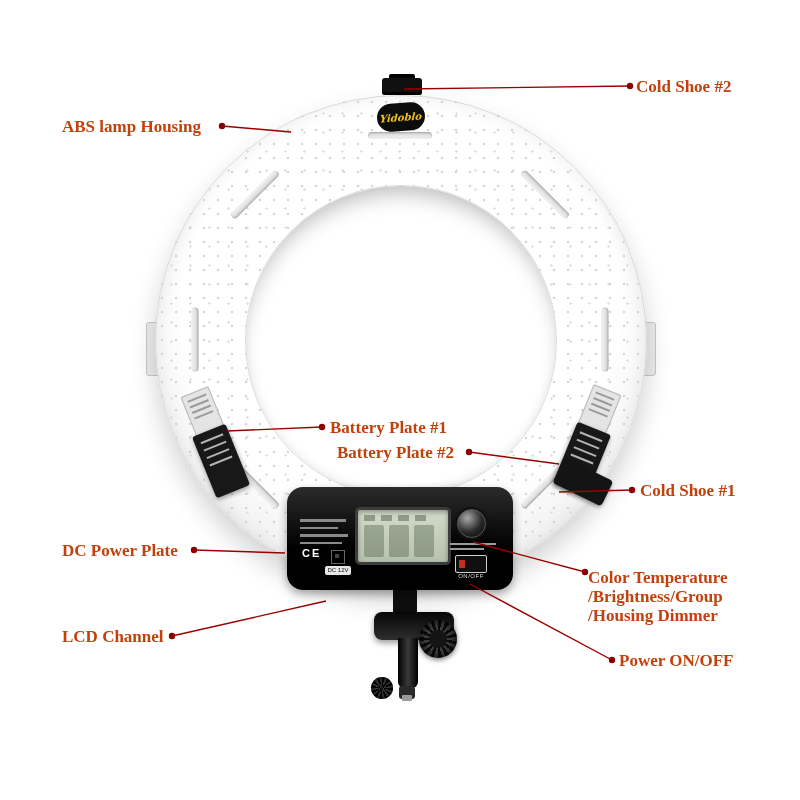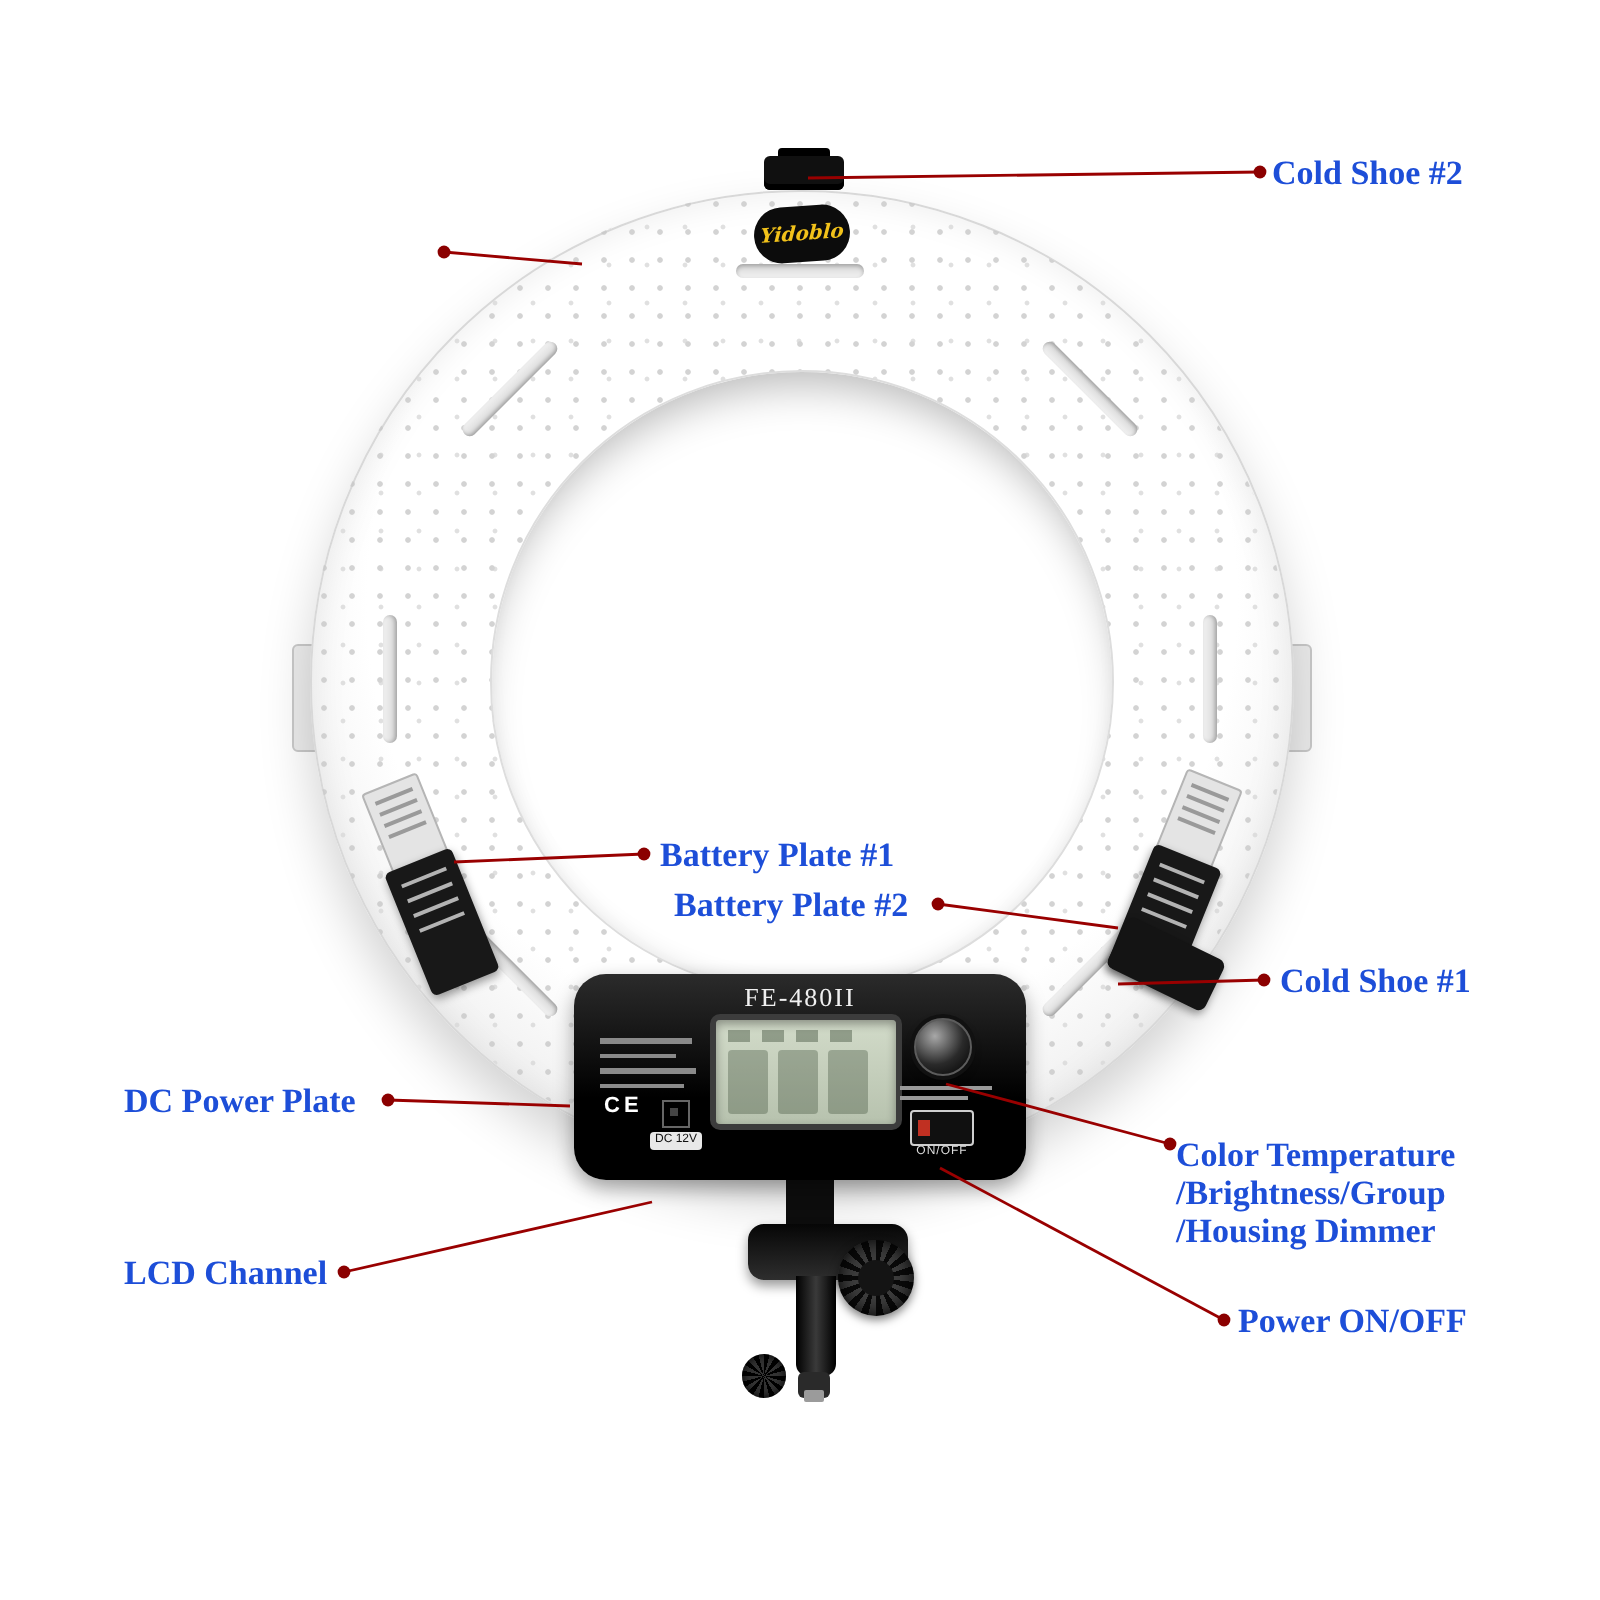--- a/index.html
+++ b/index.html
@@ -91,21 +91,21 @@
   .big-knob b{position:absolute;left:10px;top:10px;width:18px;height:18px;border-radius:50%;background:#141414;}
   .stem{position:absolute;left:398px;top:638px;width:20px;height:50px;border-radius:0 0 6px 6px;z-index:5;
         background:linear-gradient(90deg,#000,#3a3a3a 50%,#000);}
   .side-knob{position:absolute;left:371px;top:677px;width:22px;height:22px;border-radius:50%;z-index:6;
         background:repeating-conic-gradient(#000 0 15deg, #333 15deg 30deg);box-shadow:inset 0 0 5px #000;}
   .tip{position:absolute;left:399px;top:686px;width:16px;height:13px;background:#2a2a2a;border-radius:3px;z-index:5;}
   .tip b{position:absolute;left:3px;top:9px;width:10px;height:6px;background:#9b9b9b;border-radius:1px;}
 
   
   .overlay{position:absolute;left:0;top:0;z-index:19;pointer-events:none;}
-  .callout{position:absolute;z-index:20;color:#1d4ed8;font-weight:bold;font-size:17px;line-height:19px;
+  .callout{position:absolute;z-index:20;color:#c2410c;font-weight:bold;font-size:17px;line-height:19px;
            font-family:"Liberation Serif",serif;white-space:nowrap;}
 </style>
 </head>
 <body>
 
 <div id="stage">
 
   <div class="tab" style="left:146px;top:322px"></div>
   <div class="tab" style="left:642px;top:322px"></div>
   <div class="ring"></div>
@@ -146,21 +146,20 @@
     </div>
   <div class="plate" style="left:564px;top:426px;transform:rotate(22deg)">
       <i></i>
       <i></i>
       <i></i>
       <i></i>
     </div>
   <div class="shoe-bracket"></div>
 
   <div class="panel">
-    <div class="model">FE-480II</div>
     <div class="spec">
         <i></i>
         <i></i>
         <i></i>
         <i></i>
       </div>
     <div class="lcd">
       <div class="lcd-row1">
           <i></i>
           <i></i>
@@ -217,20 +216,21 @@
       <line x1="585" y1="572" x2="473" y2="542"></line>
         <circle cx="585" cy="572" r="3.2" stroke="none"></circle>
       <line x1="172" y1="636" x2="326" y2="601"></line>
         <circle cx="172" cy="636" r="3.2" stroke="none"></circle>
       <line x1="612" y1="660" x2="470" y2="584"></line>
         <circle cx="612" cy="660" r="3.2" stroke="none"></circle>
     </g>
   </svg>
 
   <div class="callout" style="left:636px;top:77px">Cold Shoe #2</div>
+  <div class="callout" style="left:62px;top:117px">ABS lamp Housing</div>
   <div class="callout" style="left:330px;top:418px">Battery Plate #1</div>
   <div class="callout" style="left:337px;top:443px">Battery Plate #2</div>
   <div class="callout" style="left:640px;top:481px">Cold Shoe #1</div>
   <div class="callout" style="left:62px;top:541px">DC Power Plate</div>
   <div class="callout" style="left:588px;top:568px">
     <div>Color Temperature</div>
     <div>/Brightness/Group</div>
     <div>/Housing Dimmer</div>
   </div>
   <div class="callout" style="left:62px;top:627px">LCD Channel</div>

